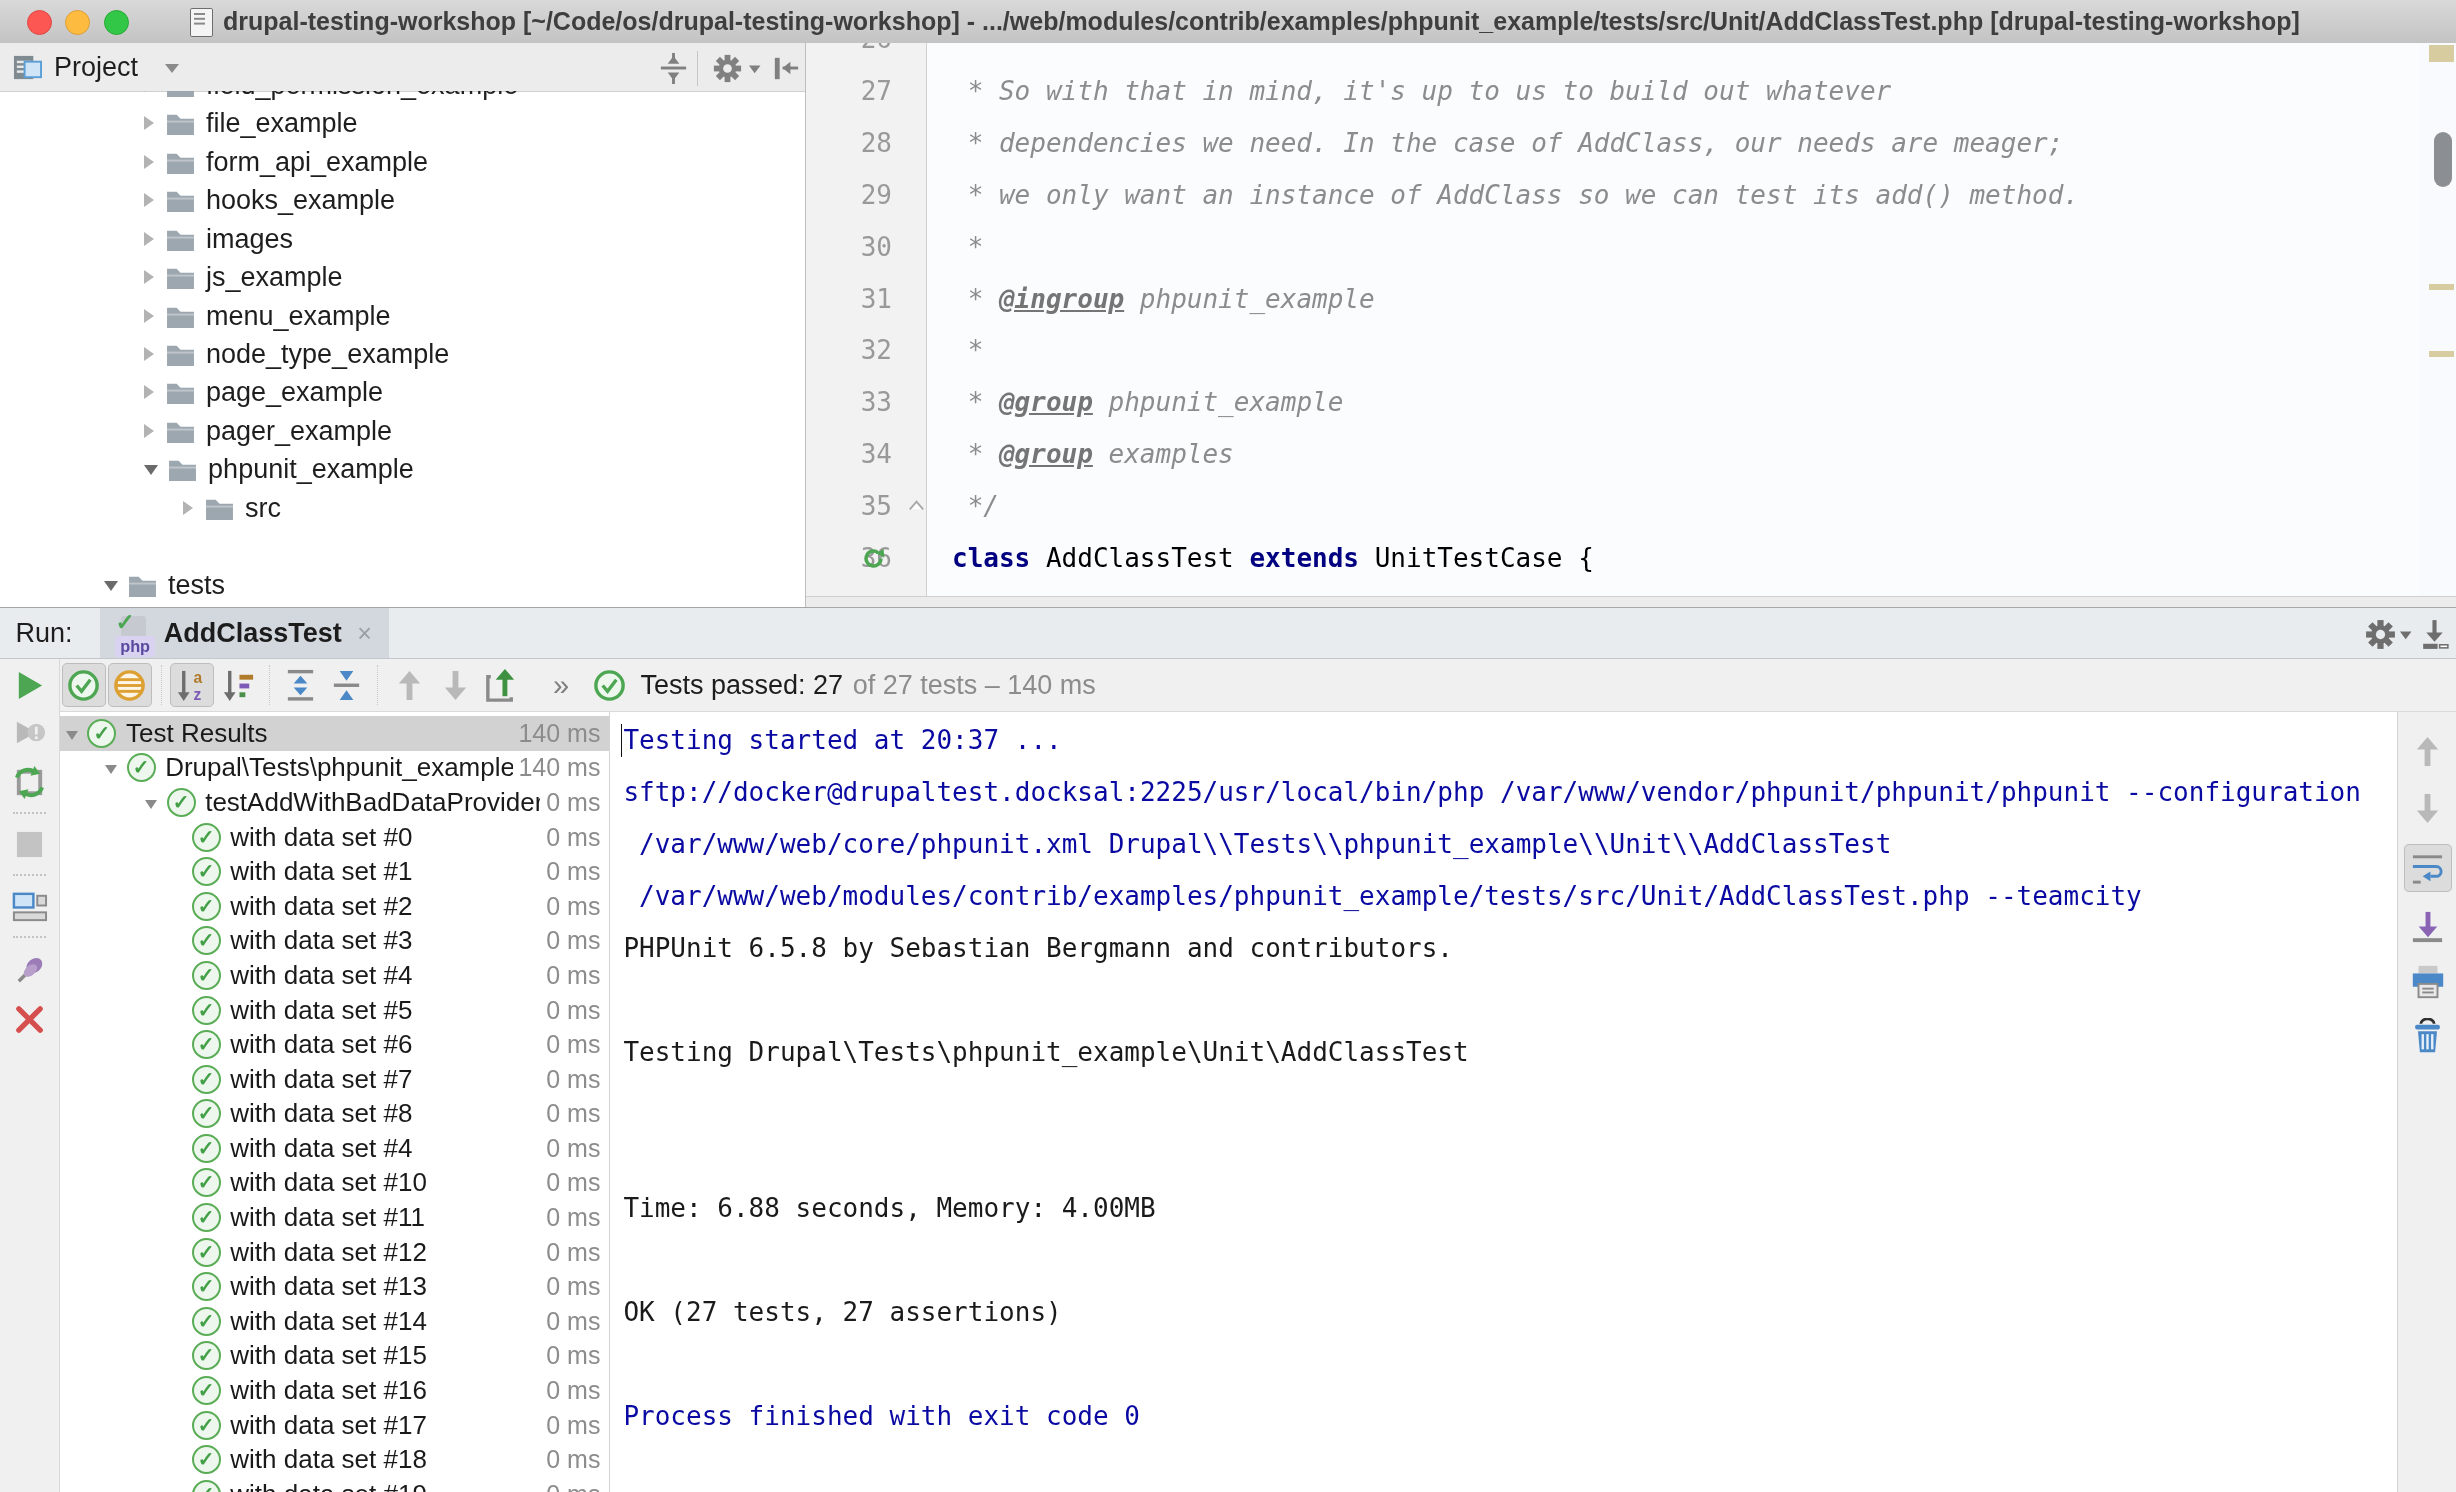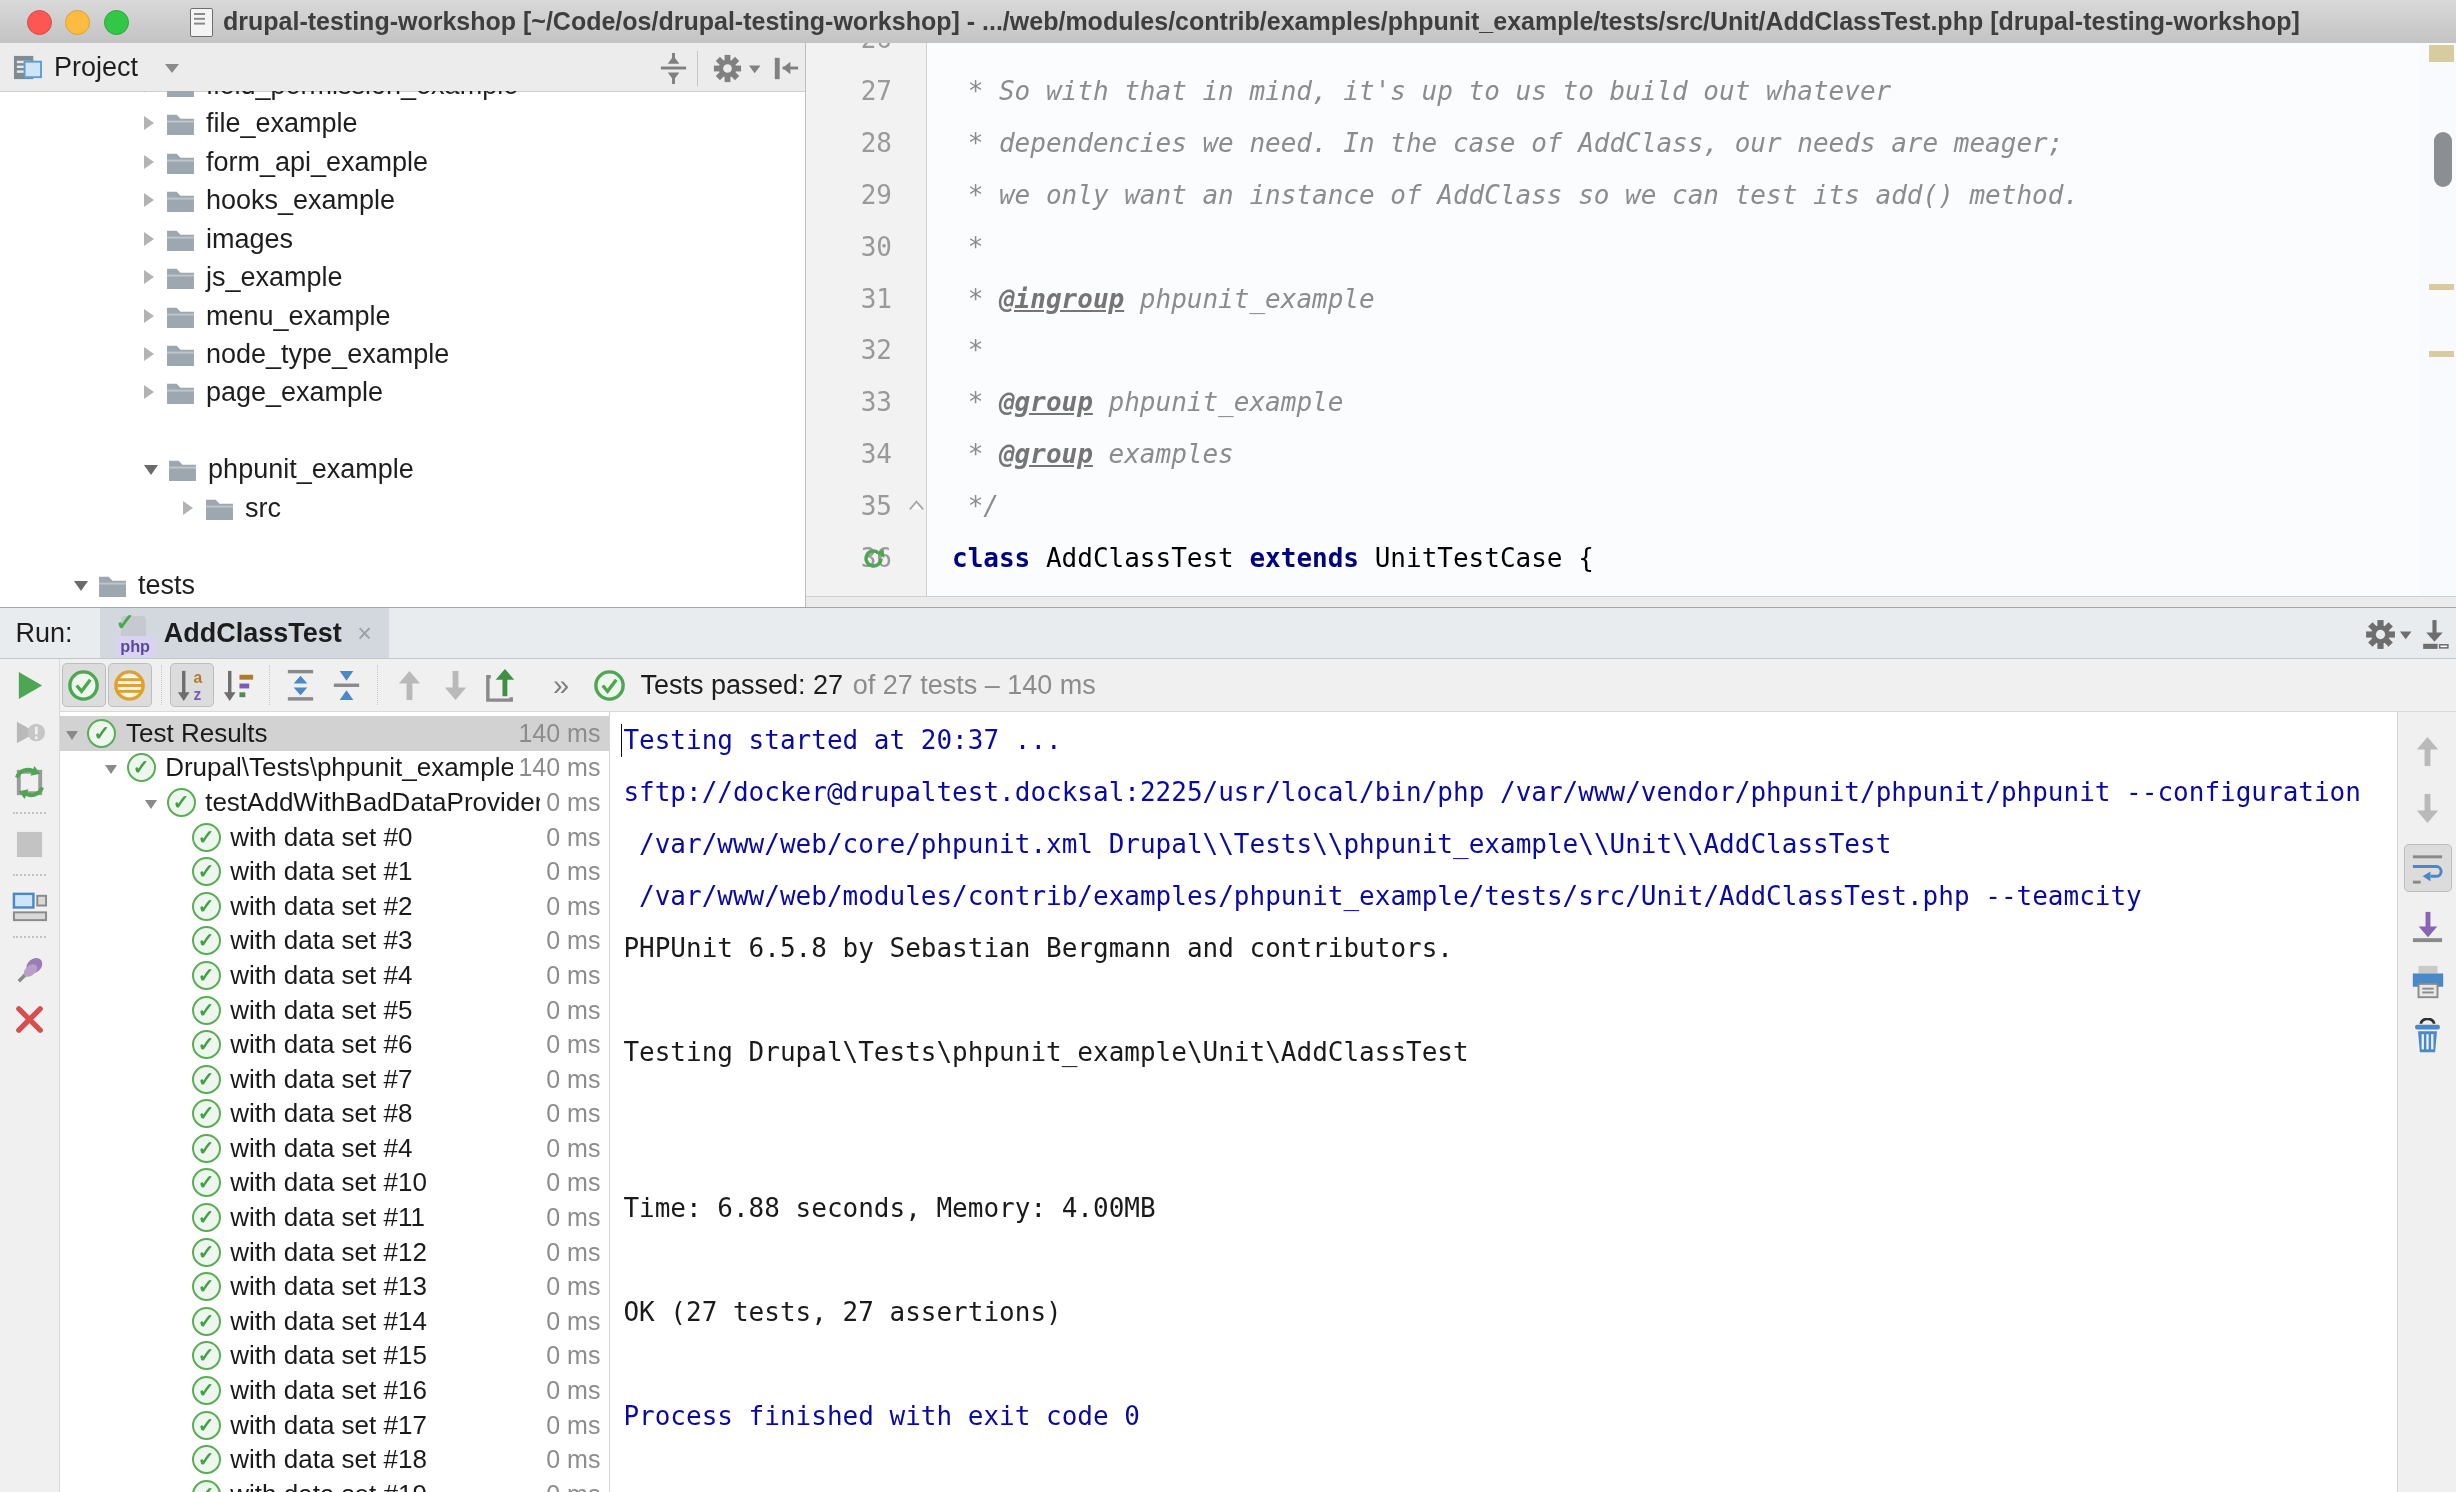--- a/index.html
+++ b/index.html
@@ -224,37 +224,45 @@
           <span class="pt-label">node_type_example</span>
         </div>
         <div class="pt-row" style="top: 282px; padding-left: 144px;">
           <span class="tri-r"></span>
           <svg class="folder" viewBox="0 0 30 26">
             <path d="M1,4 h10 l4,4 h14 v17 h-28 z" fill="#9da7b0"></path>
             <rect x="1" y="10" width="28" height="2" fill="#ffffff" opacity="0.35"></rect>
           </svg>
           <span class="pt-label">page_example</span>
         </div>
+        <div class="pt-row" style="top: 321px; padding-left: 144px;">
+          <span class="tri-r"></span>
+          <svg class="folder" viewBox="0 0 30 26">
+            <path d="M1,4 h10 l4,4 h14 v17 h-28 z" fill="#9da7b0"></path>
+            <rect x="1" y="10" width="28" height="2" fill="#ffffff" opacity="0.35"></rect>
+          </svg>
+          <span class="pt-label">pager_example</span>
+        </div>
         <div class="pt-row" style="top: 359px; padding-left: 144px;">
           <span class="tri-d"></span>
           <svg class="folder" viewBox="0 0 30 26">
             <path d="M1,4 h10 l4,4 h14 v17 h-28 z" fill="#9da7b0"></path>
             <rect x="1" y="10" width="28" height="2" fill="#ffffff" opacity="0.35"></rect>
           </svg>
           <span class="pt-label">phpunit_example</span>
         </div>
         <div class="pt-row" style="top: 398px; padding-left: 183px;">
           <span class="tri-r"></span>
           <svg class="folder" viewBox="0 0 30 26">
             <path d="M1,4 h10 l4,4 h14 v17 h-28 z" fill="#9da7b0"></path>
             <rect x="1" y="10" width="28" height="2" fill="#ffffff" opacity="0.35"></rect>
           </svg>
           <span class="pt-label">src</span>
         </div>
-        <div class="pt-row" style="top: 475px; padding-left: 74px;">
+        <div class="pt-row" style="top: 475px; padding-left: 104px;">
           <span class="tri-d"></span>
           <svg class="folder" viewBox="0 0 30 26">
             <path d="M1,4 h10 l4,4 h14 v17 h-28 z" fill="#9da7b0"></path>
             <rect x="1" y="10" width="28" height="2" fill="#ffffff" opacity="0.35"></rect>
           </svg>
           <span class="pt-label">tests</span>
         </div>
       </div>
   </div>
 

